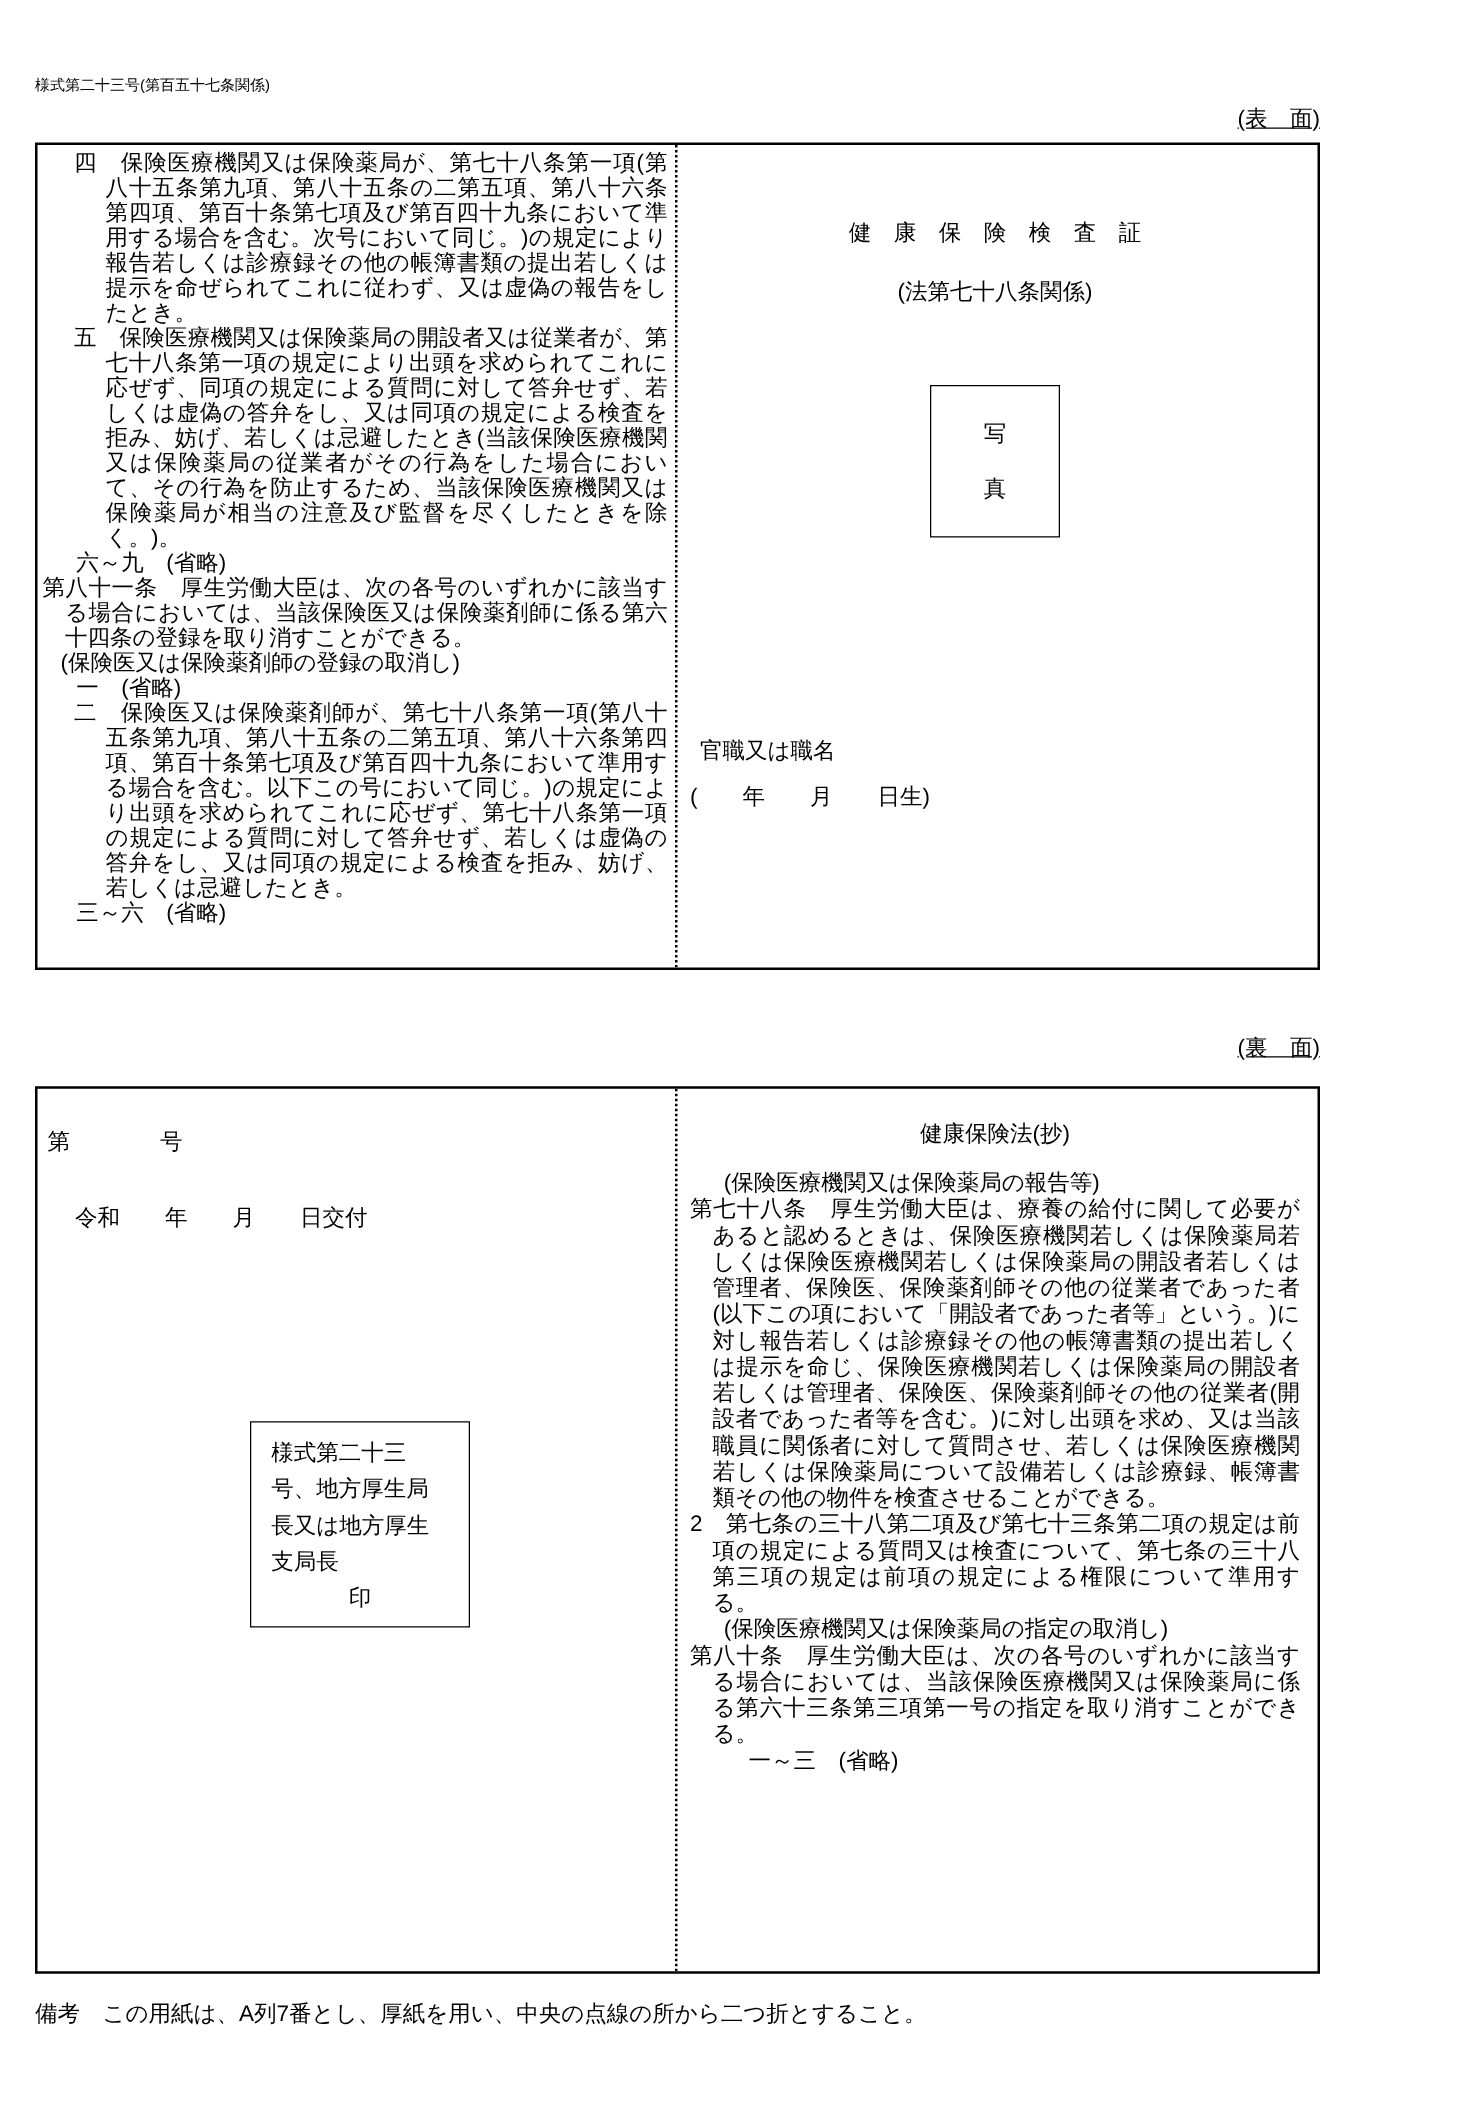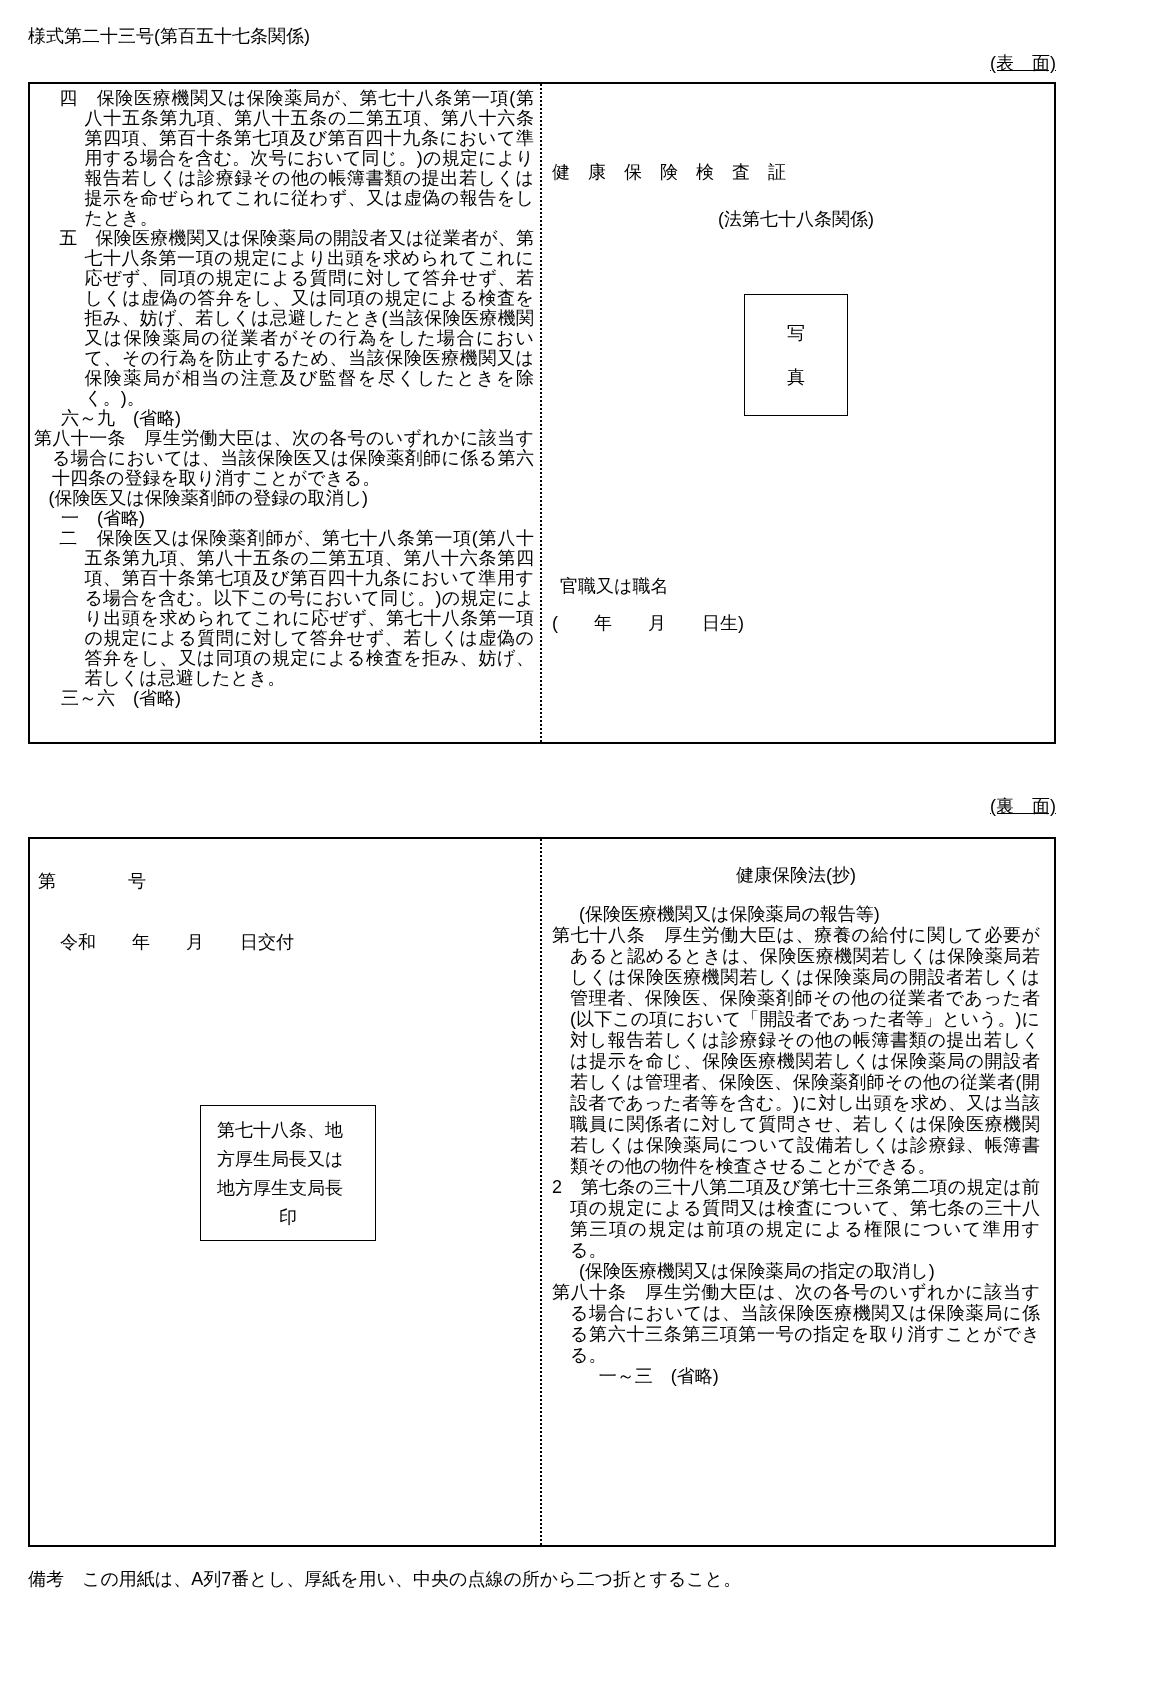--- a/index.html
+++ b/index.html
@@ -10,21 +10,21 @@
     font-family: "Liberation Sans", "DejaVu Sans", sans-serif;
     font-size: 18px;
   }
   .sheet {
     width: 1166px; height: 1694px;
     padding: 26px 110px 0 28px;
     overflow: hidden;
     position: relative;
     background: #fff;
   }
-  .form-number { font-size: 18px; line-height: 21px; }
+  .form-number { font-size: 12px; line-height: 21px; margin-top: 32px; }
   .side-label { text-align: right; line-height: 21px; margin-top: 6px; text-decoration: underline; }
   .side-label.back { margin-top: 52px; }
 
   .box {
     border: 2px solid #000;
     display: flex;
     align-items: stretch;
     margin-top: 8px;
     overflow: hidden;
   }
@@ -39,21 +39,21 @@
   .front-box .para { line-height: 20px; }
 
   
   .item { padding-left: 2.8em; text-indent: -1.4em; }
   .art  { padding-left: 1em;   text-indent: -1em; }
   .ind1 { padding-left: 1.5em; }
   .indh { padding-left: 0.8em; }
   .ind2 { padding-left: 2.6em; }
 
   
-  .cert-title { margin-top: 78px; text-align: left; line-height: 21px; }
+  .cert-title { margin-top: 60px; text-align: center; line-height: 21px; }
   .cert-sub   { margin-top: 26px; text-align: center; line-height: 21px; }
   .photo-box {
     width: 104px; height: 122px;
     border: 1px solid #000;
     margin: 64px auto 0;
     display: flex; flex-direction: column;
     align-items: center; justify-content: center;
     gap: 20px;
   }
   .position-label { margin-top: 160px; padding-left: 8px; line-height: 21px; }
@@ -109,21 +109,21 @@
     </div>
   </div>
 
   <div class="side-label back">(裏　面)</div>
 
   <div class="box back-box">
     <div class="col left">
       <div class="number-line">第　　　　号</div>
       <div class="date-line">令和　　年　　月　　日交付</div>
       <div class="issuer-box">
-        <div class="issuer-text">第七十八条、地方厚生局長又は地方厚生支局長</div>
+        <div class="issuer-text">様式第二十三号、地方厚生局長又は地方厚生支局長</div>
         <div class="issuer-seal">印</div>
       </div>
     </div>
     <div class="col right">
       <div class="law-title">健康保険法(抄)</div>
       <p class="para ind1 first">(保険医療機関又は保険薬局の報告等)</p>
       <p class="para art">第七十八条　厚生労働大臣は、療養の給付に関して必要があると認めるときは、保険医療機関若しくは保険薬局若しくは保険医療機関若しくは保険薬局の開設者若しくは管理者、保険医、保険薬剤師その他の従業者であった者(以下この項において「開設者であった者等」という。)に対し報告若しくは診療録その他の帳簿書類の提出若しくは提示を命じ、保険医療機関若しくは保険薬局の開設者若しくは管理者、保険医、保険薬剤師その他の従業者(開設者であった者等を含む。)に対し出頭を求め、又は当該職員に関係者に対して質問させ、若しくは保険医療機関若しくは保険薬局について設備若しくは診療録、帳簿書類その他の物件を検査させることができる。</p>
       <p class="para art">2　第七条の三十八第二項及び第七十三条第二項の規定は前項の規定による質問又は検査について、第七条の三十八第三項の規定は前項の規定による権限について準用する。</p>
       <p class="para ind1">(保険医療機関又は保険薬局の指定の取消し)</p>
       <p class="para art">第八十条　厚生労働大臣は、次の各号のいずれかに該当する場合においては、当該保険医療機関又は保険薬局に係る第六十三条第三項第一号の指定を取り消すことができる。</p>

